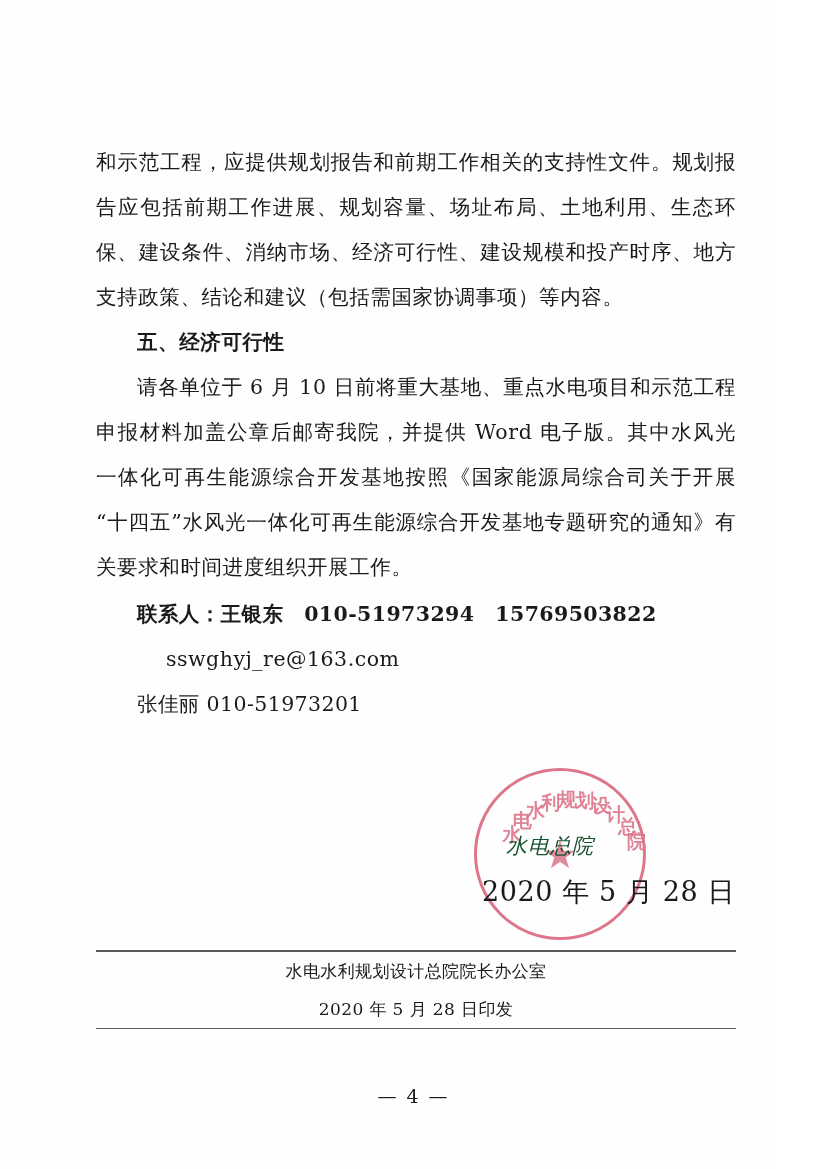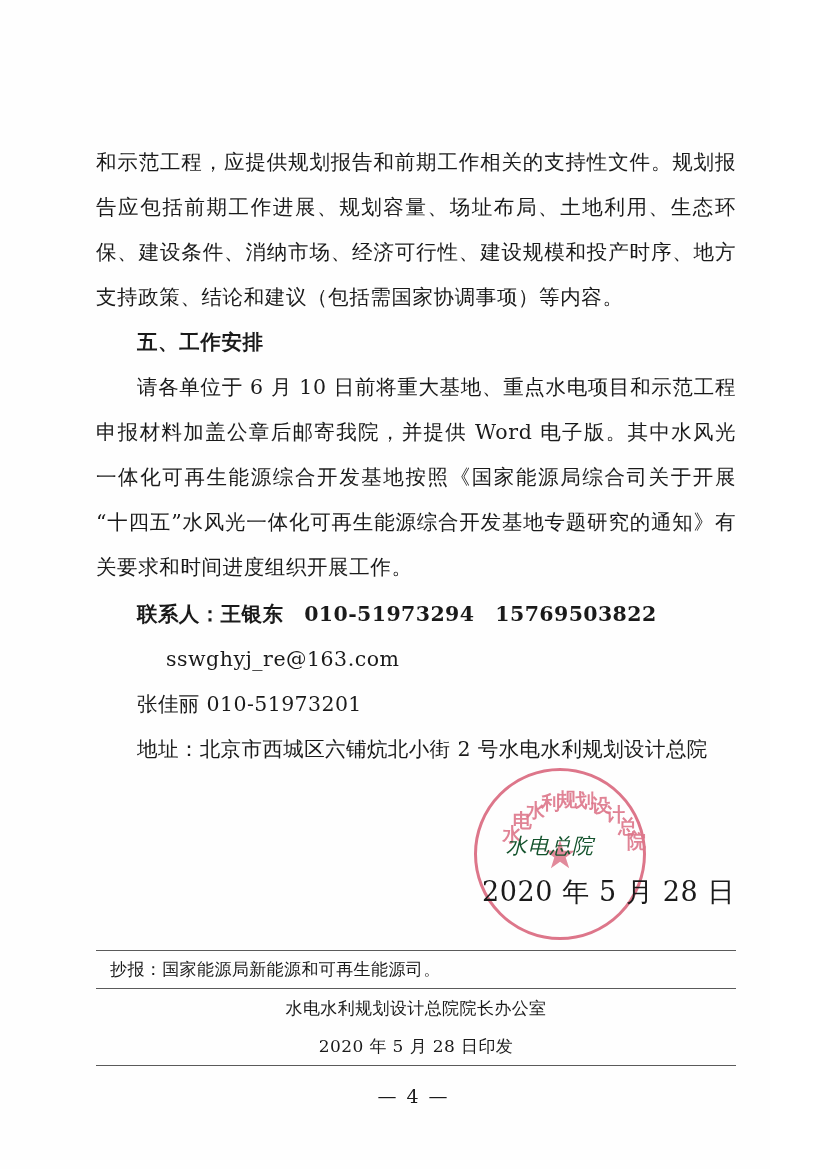--- a/index.html
+++ b/index.html
@@ -177,29 +177,28 @@
 </style>
 </head>
 <body>
 
 <div class="page">
 
   <div class="content">
 
     <p class="para">和示范工程，应提供规划报告和前期工作相关的支持性文件。规划报告应包括前期工作进展、规划容量、场址布局、土地利用、生态环保、建设条件、消纳市场、经济可行性、建设规模和投产时序、地方支持政策、结论和建议（包括需国家协调事项）等内容。</p>
 
-    <p class="section-title">五、工作安排</p>
+    <p class="section-title">五、经济可行性</p>
 
     <p class="para indent">请各单位于 6 月 10 日前将重大基地、重点水电项目和示范工程申报材料加盖公章后邮寄我院，并提供 Word 电子版。其中水风光一体化可再生能源综合开发基地按照《国家能源局综合司关于开展“十四五”水风光一体化可再生能源综合开发基地专题研究的通知》有关要求和时间进度组织开展工作。</p>
 
     <div class="contact-block">
       <p class="contact-line bold">联系人：王银东　010-51973294　15769503822</p>
       <p class="contact-line email">sswghyj_re@163.com</p>
       <p class="contact-line">张佳丽 010-51973201</p>
-      <p class="contact-line">地址：北京市西城区六铺炕北小街 2 号水电水利规划设计总院</p>
     </div>
 
   </div>
 
   <div class="sign-area">
     <div class="seal">
       <div class="seal-inner">
         <div class="seal-arc-text">
           <span style="transform: rotate(-60deg) translate(0,-70px) rotate(60deg);">水</span>
           <span style="transform: rotate(-46deg) translate(0,-70px) rotate(46deg);">电</span>
@@ -214,21 +213,20 @@
         </div>
         <div class="seal-star">★</div>
       </div>
     </div>
     <div class="org-name">水电总院</div>
     <div class="sign-date">2020 年 5 月 28 日</div>
   </div>
 
   <div class="footer">
     <div class="rule"></div>
-    <div class="footer-line">抄报：国家能源局新能源和可再生能源司。</div>
     <div class="rule"></div>
     <div class="footer-row">
       <span>水电水利规划设计总院院长办公室</span>
       <span>2020 年 5 月 28 日印发</span>
     </div>
     <div class="rule"></div>
   </div>
 
   <div class="page-number">— 4 —</div>
 

